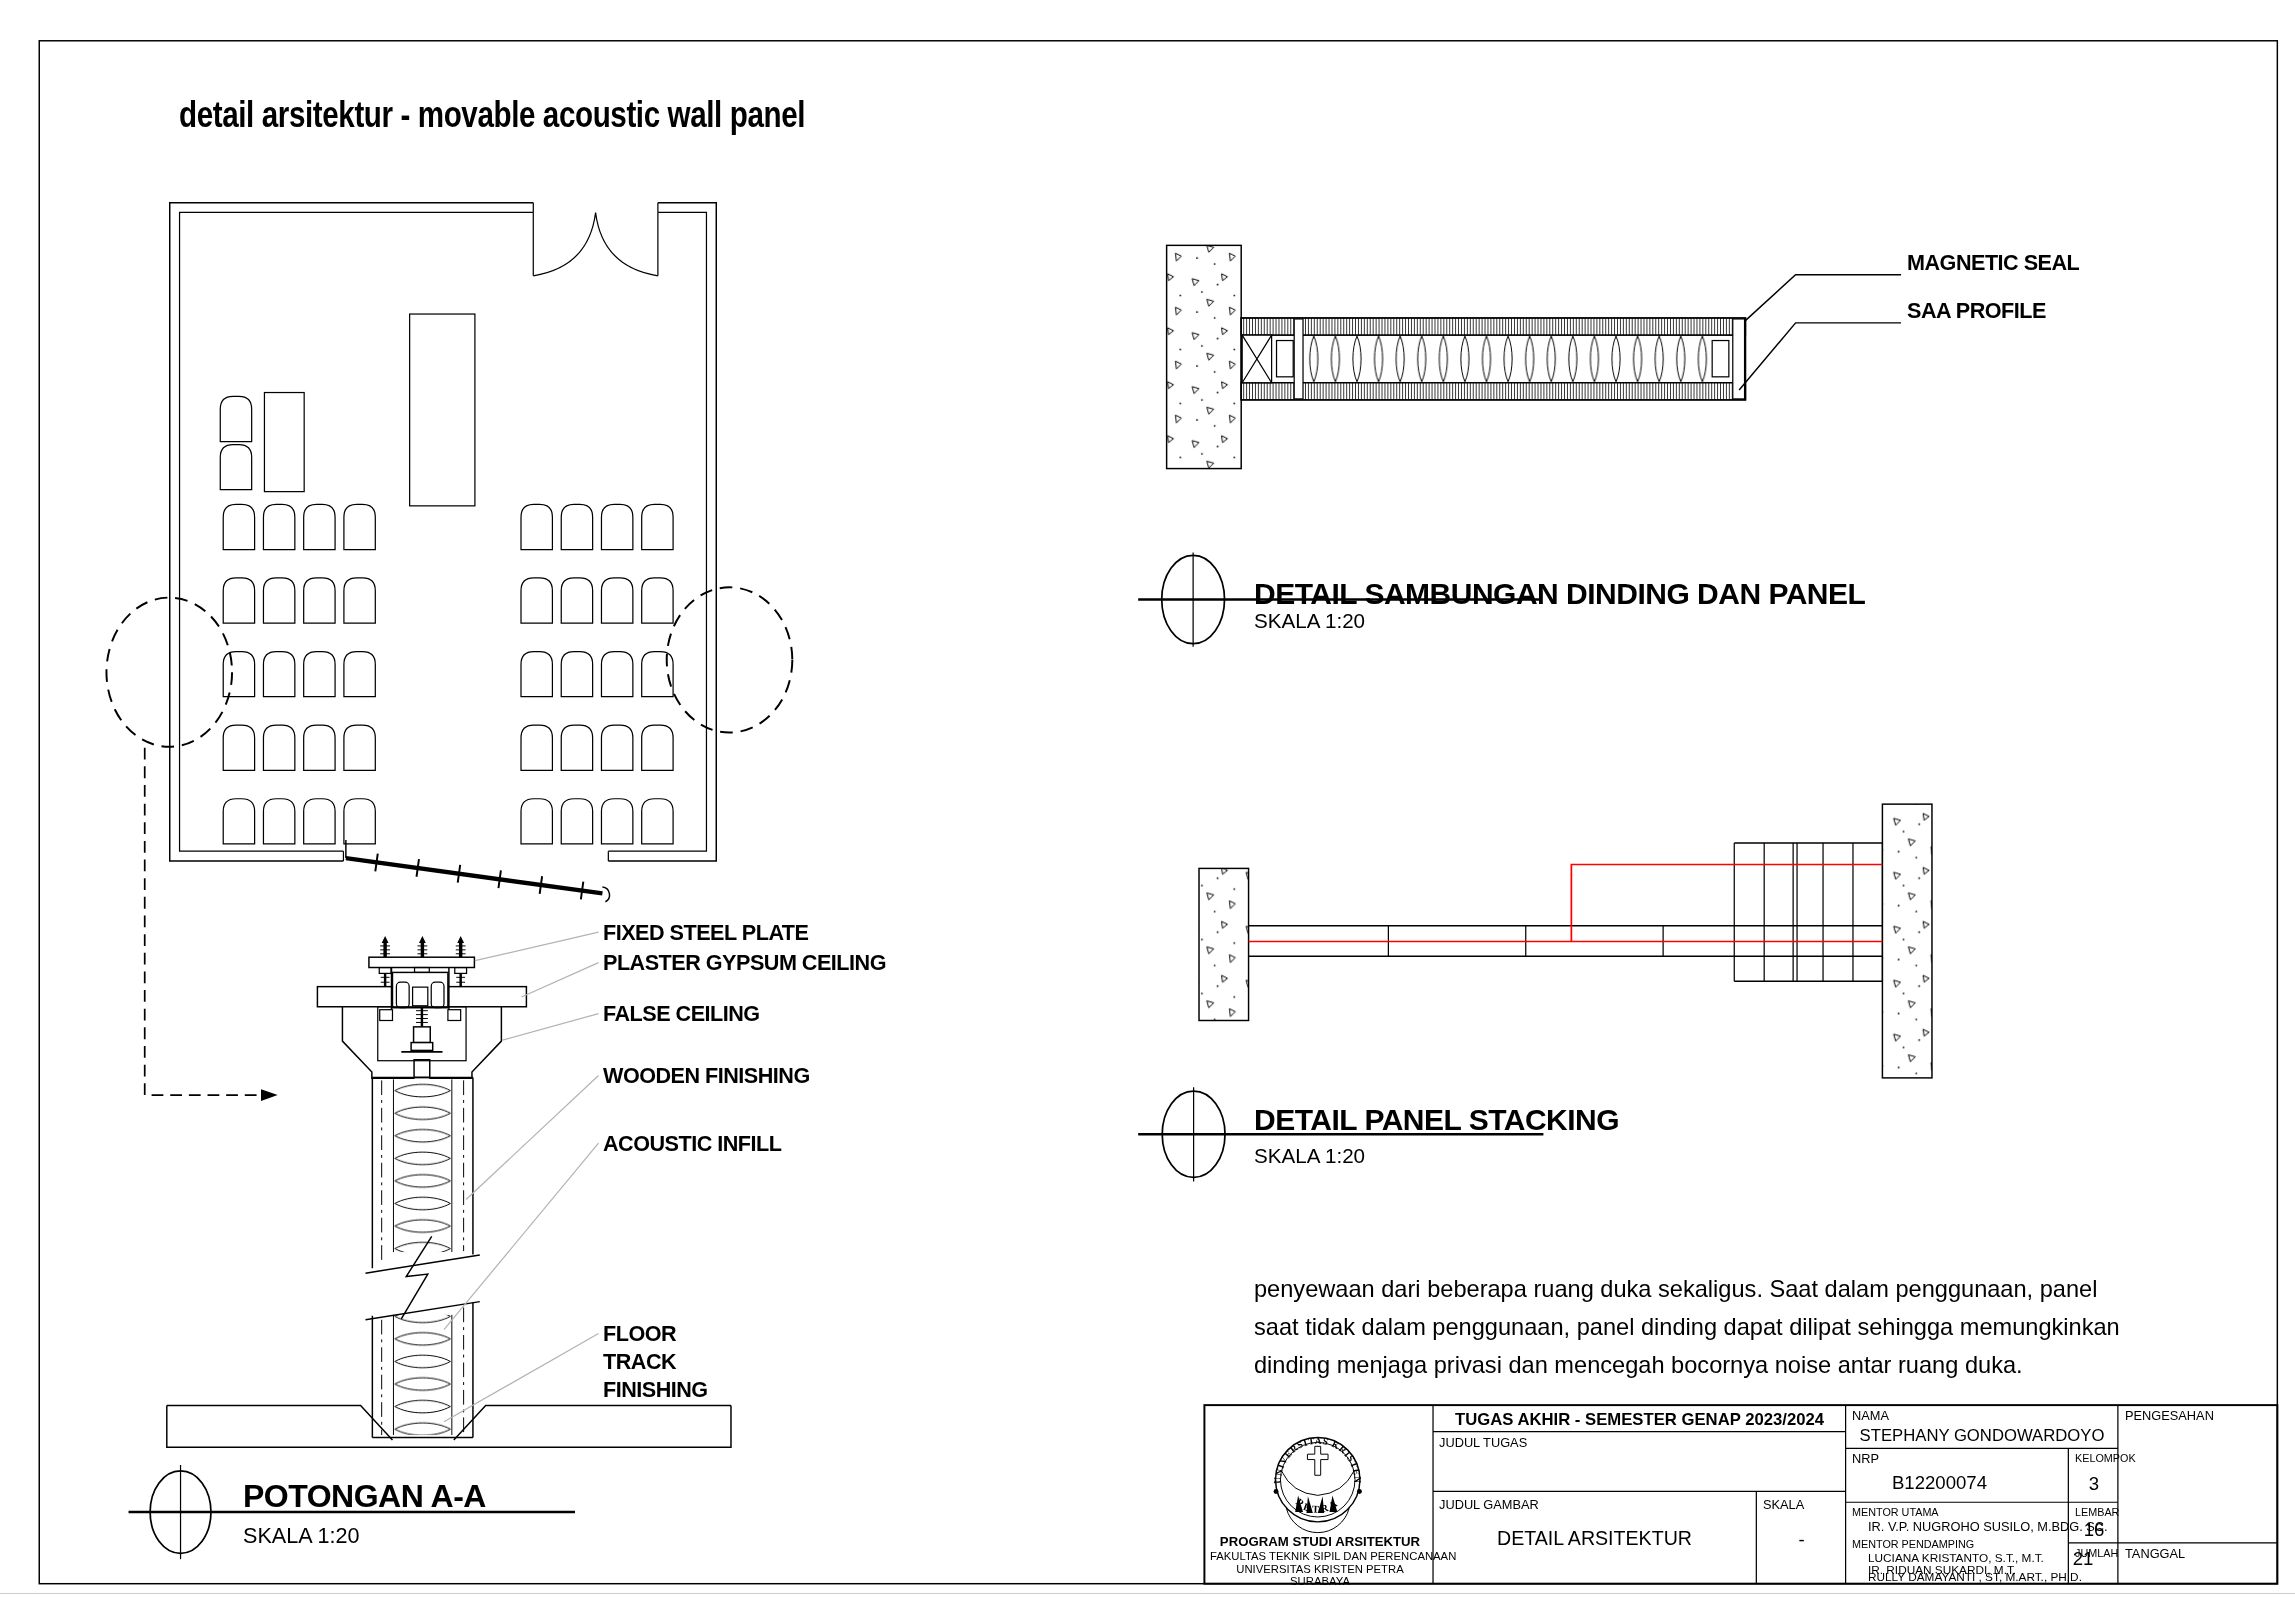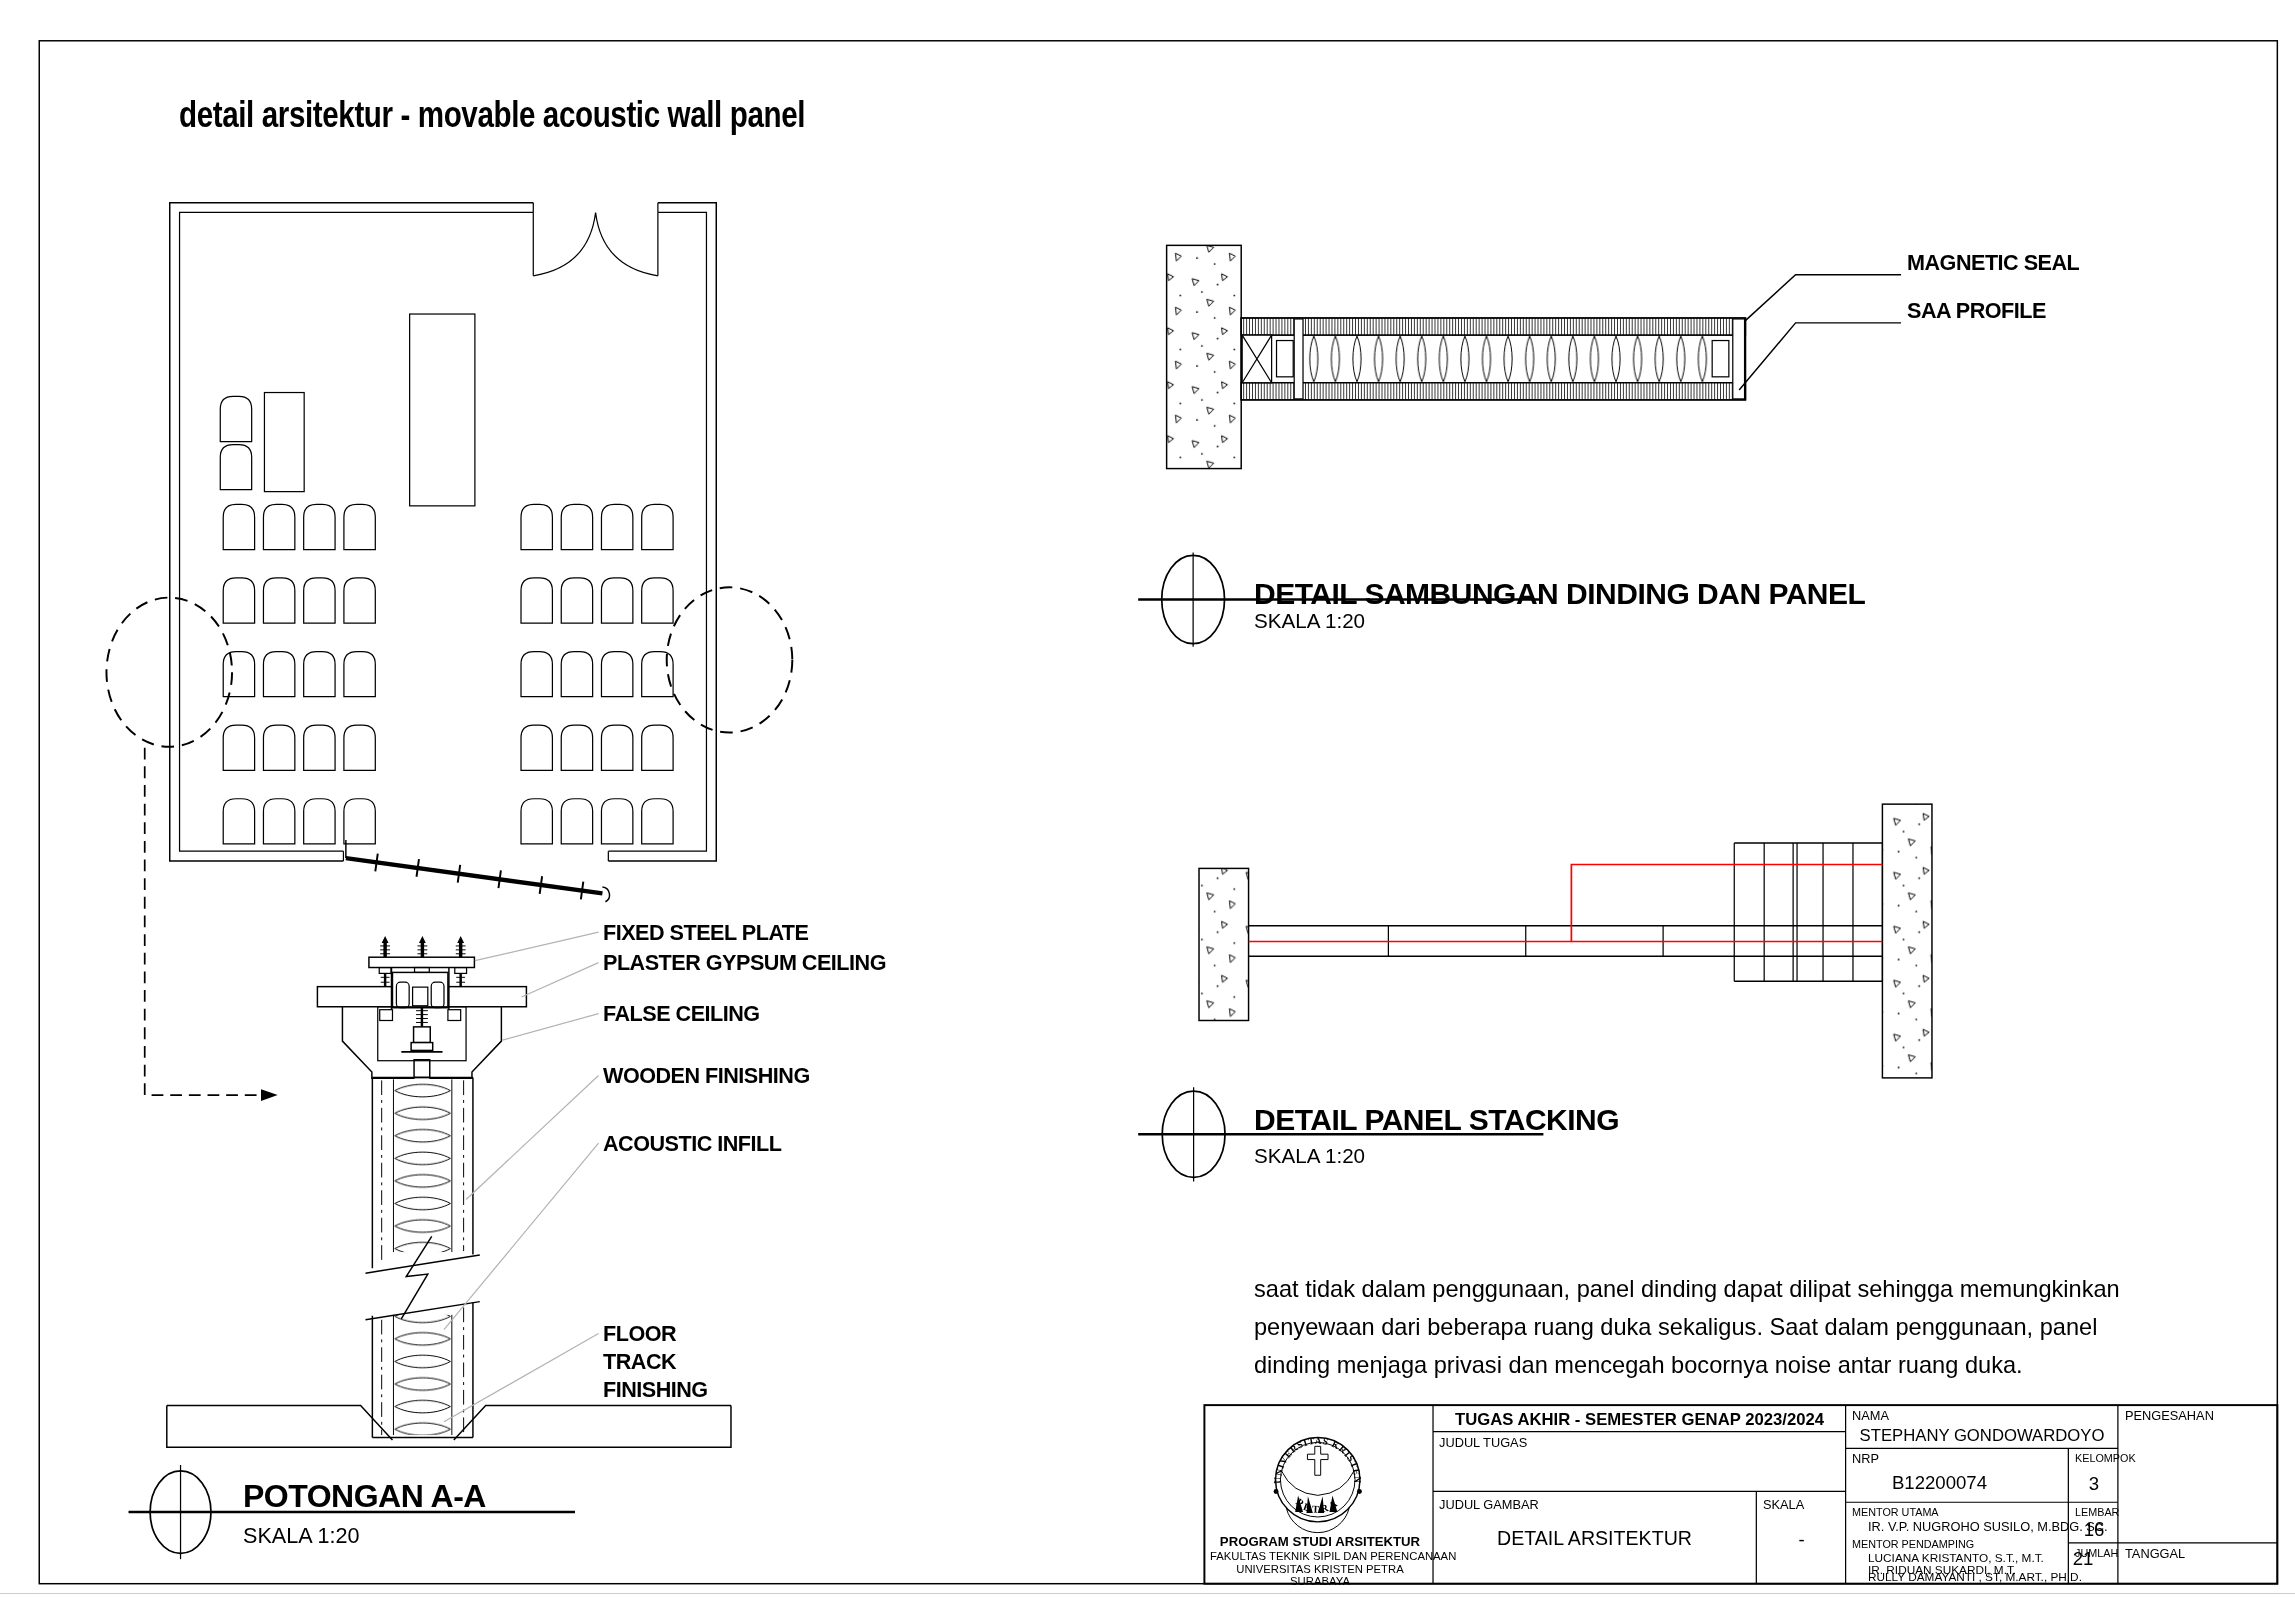--- a/index.html
+++ b/index.html
@@ -310,22 +310,22 @@
   <div class="txt callout" style="left:603px;top:921px;">FIXED STEEL PLATE</div>
   <div class="txt callout" style="left:603px;top:951px;">PLASTER GYPSUM CEILING</div>
   <div class="txt callout" style="left:603px;top:1002px;">FALSE CEILING</div>
   <div class="txt callout" style="left:603px;top:1064px;">WOODEN FINISHING</div>
   <div class="txt callout" style="left:603px;top:1132px;">ACOUSTIC INFILL</div>
   <div class="txt callout wrap" style="left:603px;top:1320px;width:142px;line-height:1.3;">FLOOR TRACK FINISHING</div>
   <div class="txt dwg-title big" style="left:243px;top:1478px;">POTONGAN A-A</div>
   <div class="txt skala" style="left:243px;top:1524px;font-size:21.6px;">SKALA 1:20</div>
 
   <div class="txt" style="left:1254px;top:1270px;">
+    <div class="para-line">penyewaan dari beberapa ruang duka sekaligus. Saat dalam penggunaan, panel</div>
     <div class="para-line">saat tidak dalam penggunaan, panel dinding dapat dilipat sehingga memungkinkan</div>
-    <div class="para-line">penyewaan dari beberapa ruang duka sekaligus. Saat dalam penggunaan, panel</div>
     <div class="para-line">dinding menjaga privasi dan mencegah bocornya noise antar ruang duka.</div>
   </div>
 
   <div class="txt tb-header center" style="left:1433px;top:1410px;width:413px;">TUGAS AKHIR - SEMESTER GENAP 2023/2024</div>
 
   <div class="txt tb-label" style="left:1439px;top:1436px;">JUDUL TUGAS</div>
 
   <div class="txt tb-label" style="left:1439px;top:1498px;">JUDUL GAMBAR</div>
   <div class="txt center" style="left:1433px;top:1527px;width:323px;font-size:19.6px;">DETAIL ARSITEKTUR</div>
 

